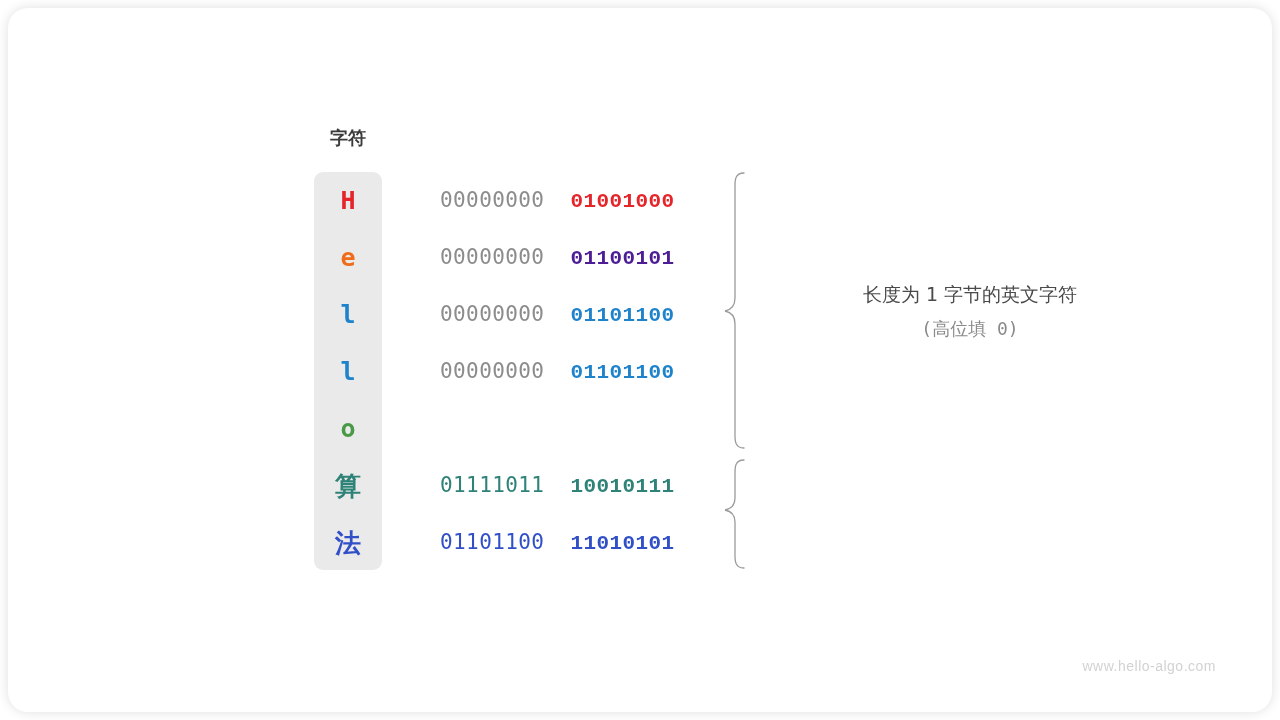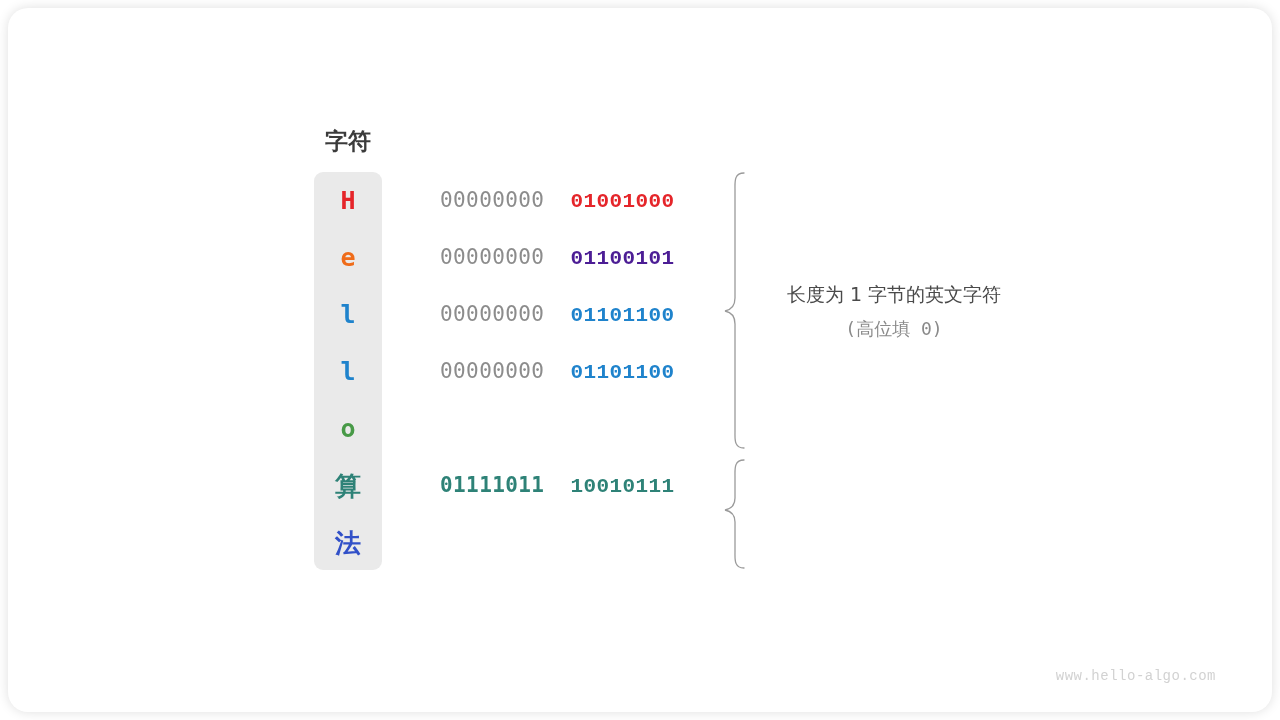--- a/index.html
+++ b/index.html
@@ -21,21 +21,21 @@
     background: #ffffff;
     border-radius: 20px;
     box-shadow: 0 0 12px rgba(0,0,0,0.13);
   }
 
   
   .col-head {
     position: absolute;
     font-family: "DejaVu Sans Mono", "Liberation Mono", monospace;
     font-weight: bold;
-    font-size: 23px;
+    font-size: 18px;
     color: #3b3b3b;
     white-space: nowrap;
   }
   #head-char    { left: 306px; top: 118px; width: 68px; text-align: center; }
   #head-unicode { left: 430px; top: 118px; width: 254px; text-align: center; }
 
   
   #char-pill {
     position: absolute;
     left: 306px;
@@ -73,51 +73,51 @@
   .bits-cell {
     flex: 1 1 auto;
     padding-left: 58px;
     font-family: "DejaVu Sans Mono", "Liberation Mono", monospace;
     font-size: 21px;
     white-space: pre;
     letter-spacing: 0.4px;
   }
   .bits-hi { color: #8c8c8c; font-weight: normal; }
   .bits-lo { font-weight: bold; font-family: Liberation Mono, monospace; }
-  .bits-hi.strong { font-weight: bold; }
+  .bits-hi.strong { font-weight: normal; }
 
   
   #braces {
     position: absolute;
     left: 714px;
     top: 150px;
     width: 40px;
     height: 420px;
   }
 
   
   .note {
     position: absolute;
     font-family: "DejaVu Sans", "Liberation Sans", sans-serif;
     font-size: 19px;
     color: #4a4a4a;
     text-align: center;
     white-space: nowrap;
     line-height: 1.9;
   }
-  #note-1 { left: 726px; top: 268px; width: 320px; }
+  #note-1 { left: 802px; top: 268px; width: 320px; }
   #note-1 .sub { display: block; color: #8a8a8a; font-family: "DejaVu Sans Mono", "Liberation Mono", monospace; font-size: 18px; }
   #note-2 { left: 770px; top: 488px; width: 320px; }
 
   
   #watermark {
     position: absolute;
     right: 56px;
-    bottom: 28px;
-    font-family: Liberation Mono, monospace;
+    bottom: 38px;
+    font-family: Liberation Sans, sans-serif;
     font-size: 14px;
     color: #d2d2d2;
     letter-spacing: 0.5px;
   }
 </style>
 </head>
 <body>
 
 <div id="card">
 
@@ -145,20 +145,21 @@
       </div>
       <div class="row" style="top: 392px;">
         <div class="char-cell" style="color: rgb(72, 154, 71);">o</div>
       </div>
       <div class="row" style="top: 449px;">
         <div class="char-cell cjk" style="color: rgb(46, 130, 119);">算</div>
         <div class="bits-cell"><span class="bits-hi strong" style="color: rgb(46, 130, 119);">01111011</span>  <span class="bits-lo" style="color: rgb(46, 130, 119);">10010111</span></div>
       </div>
       <div class="row" style="top: 506px;">
         <div class="char-cell cjk" style="color: rgb(49, 80, 200);">法</div>
+        <div class="bits-cell"><span class="bits-hi strong" style="color: rgb(49, 80, 200);">01101100</span>  <span class="bits-lo" style="color: rgb(49, 80, 200);">11010101</span></div>
       </div>
     </div>
 
   <svg id="braces" viewBox="0 0 40 420">
 
     <path d="M22,15 C12,15 13,24 13,31 L13,140 C13,149 8,152 3,153 C8,154 13,157 13,166 L13,274 C13,281 12,290 22,290" fill="none" stroke="#9a9a9a" stroke-width="1.3" stroke-linecap="round"></path>
 
     <path d="M22,302 C12,302 13,311 13,318 L13,340 C13,348 8,351 3,352 C8,353 13,356 13,364 L13,394 C13,401 12,410 22,410" fill="none" stroke="#9a9a9a" stroke-width="1.3" stroke-linecap="round"></path>
   </svg>
 

